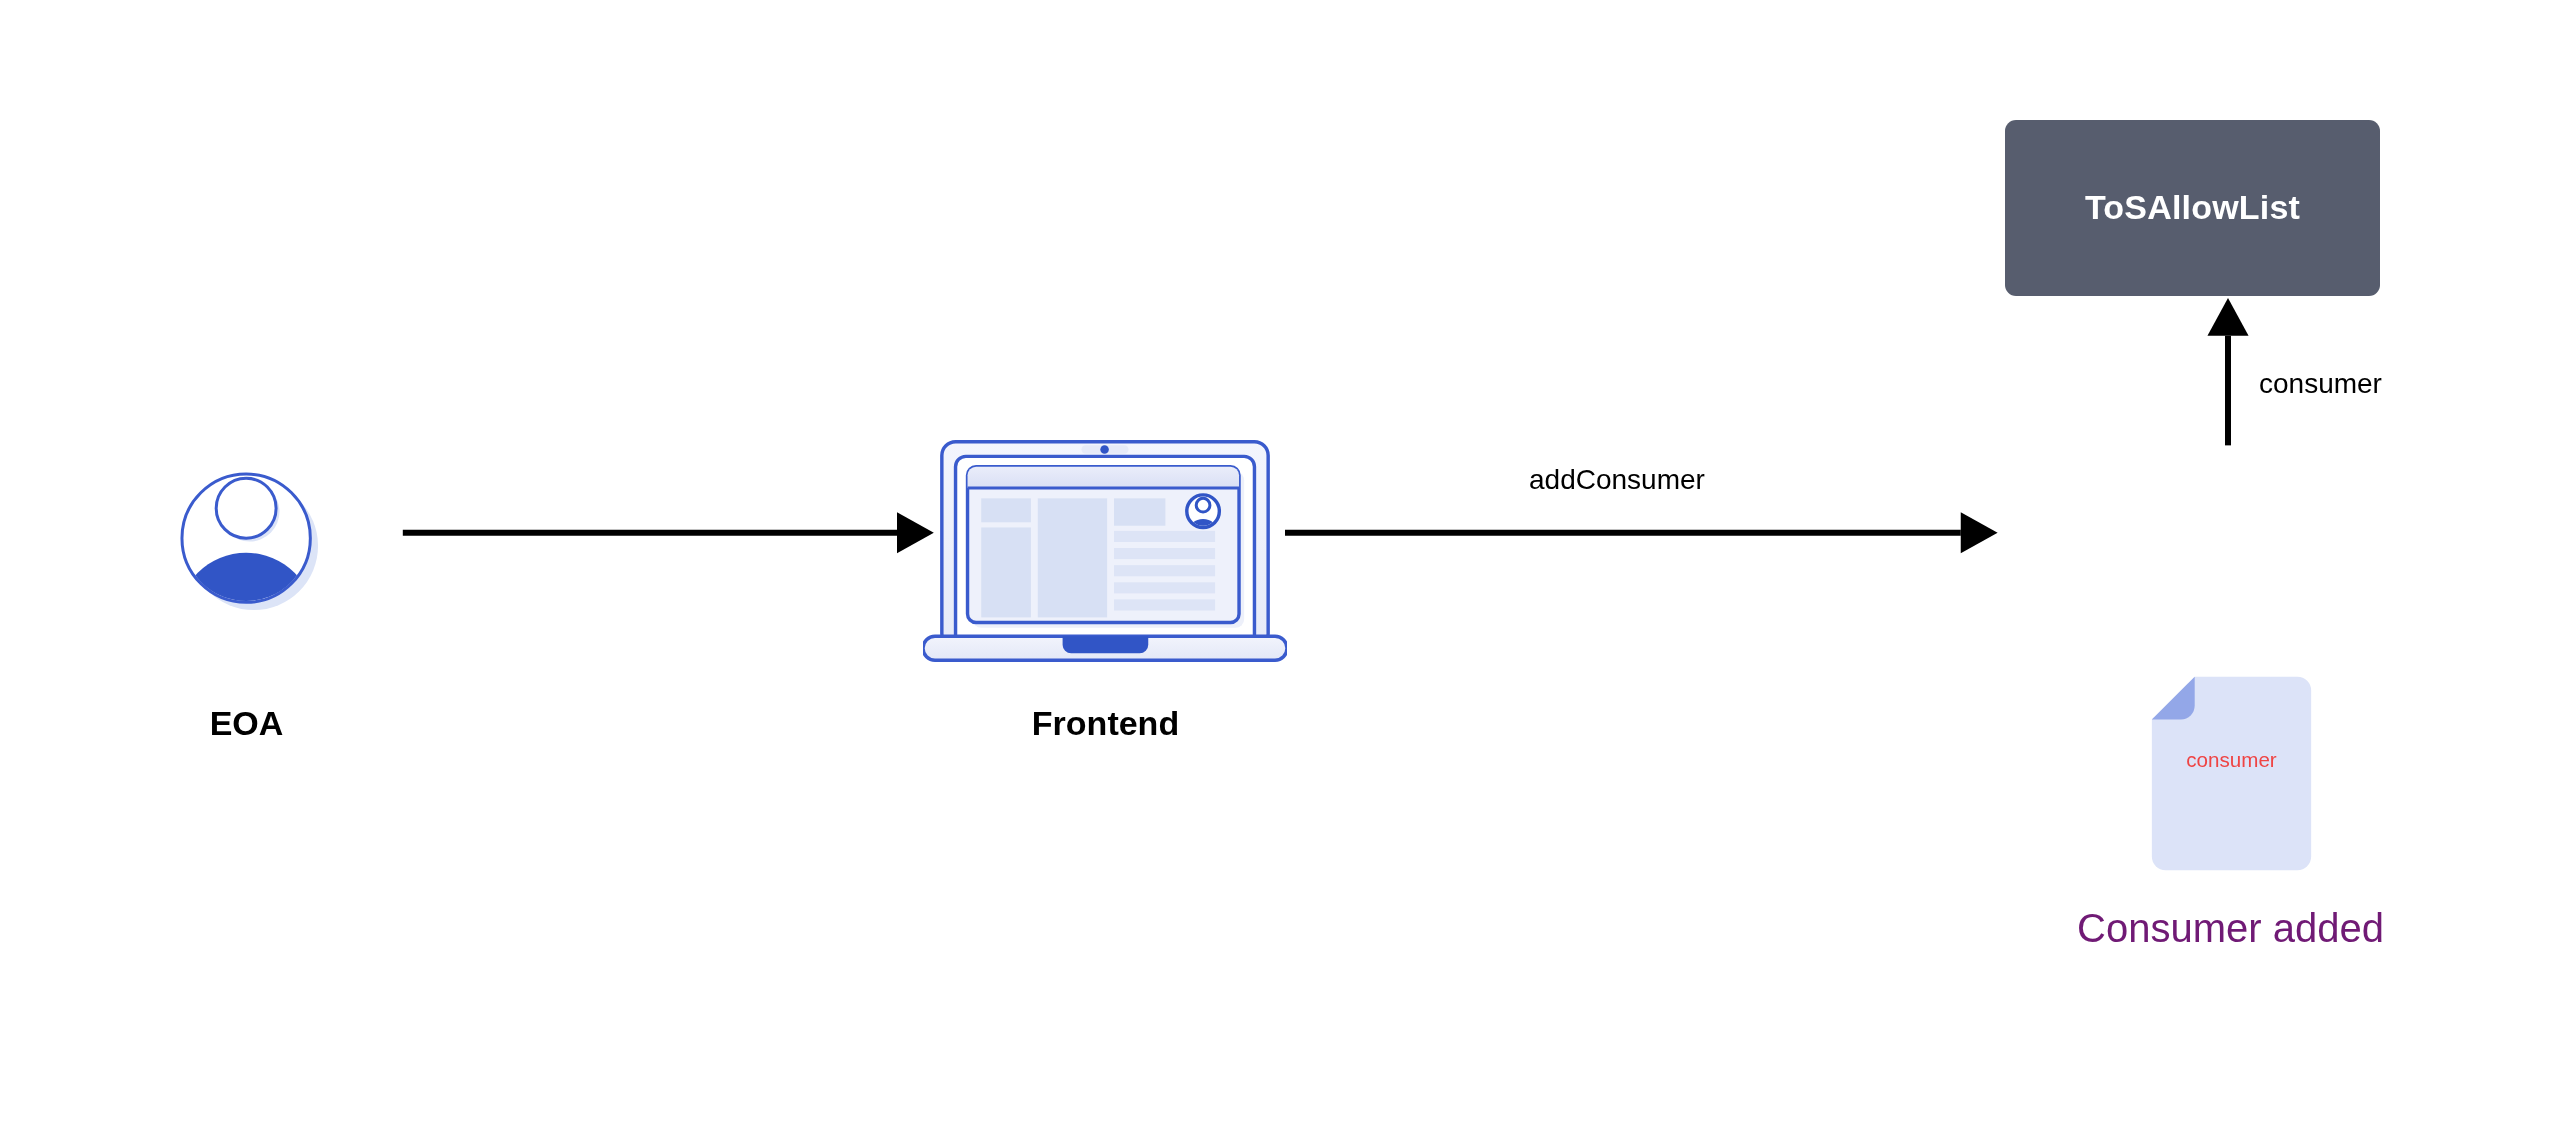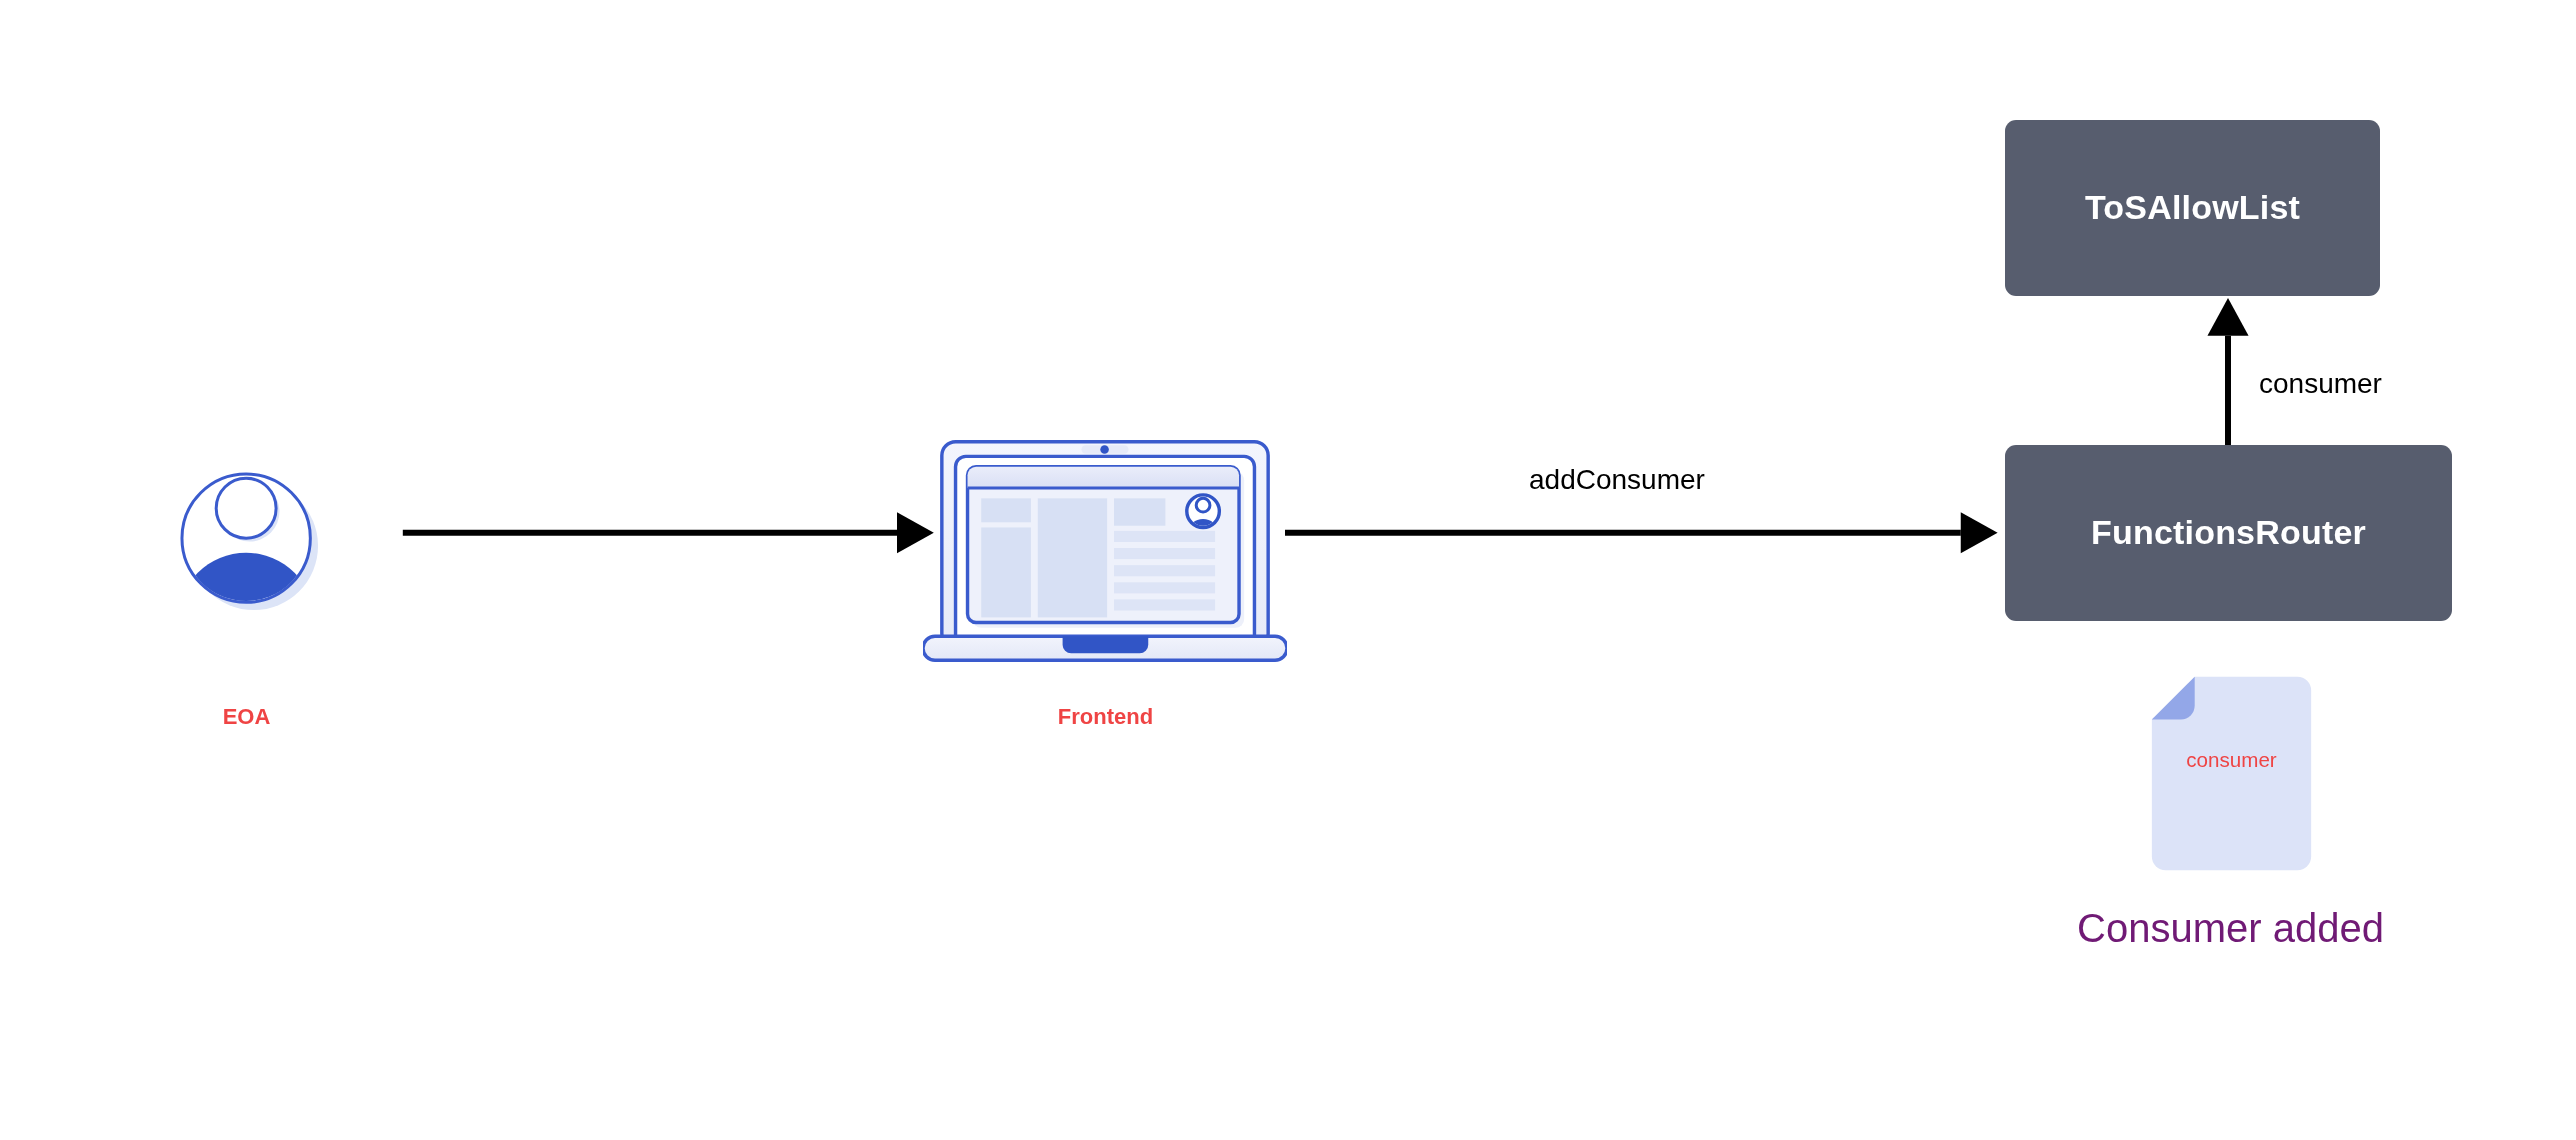--- a/index.html
+++ b/index.html
@@ -39,22 +39,22 @@
     font-weight: bold;
     letter-spacing: 0.2px;
     font-family: "Liberation Sans", sans-serif;
     text-align: center;
     line-height: 1.1;
   }
 
   
   .entity-caption {
     position: absolute;
-    color: #ef4444;
-    font-size: 22px;
+    color: #000000;
+    font-size: 34px;
     font-weight: bold;
     text-align: center;
     font-family: "Liberation Sans", sans-serif;
     white-space: nowrap;
   }
   .plain-caption {
     position: absolute;
     color: #701a75;
     font-size: 40px;
     font-weight: normal;
@@ -195,23 +195,20 @@
 
       <path d="M163 237 h100 v10 a10 10 0 0 1 -10 10 h-80 a10 10 0 0 1 -10 -10 z" fill="#3155C6"></path>
     </svg>
   </div>
   <div class="entity-caption" style="left:977px; top:704px; width:257px;">Frontend</div>
 
   <div class="contract-box" style="left:2005px; top:120px; width:375px; height:176px;">
     <span class="contract-label">ToSAllowList</span>
   </div>
 
-  <div class="contract-box" style="left:2005px; top:445px; width:447px; height:176px;">
-    <span class="contract-label">FunctionsRouter</span>
-  </div>
 
   <div class="edge-label" style="left:1529px; top:464px;">addConsumer</div>
   <div class="edge-label" style="left:2259px; top:368px;">consumer</div>
 
   <div class="node" style="left:2150px; top:675px; width:163px; height:197px;">
     <svg width="163" height="197" viewBox="0 0 190 230" xmlns="http://www.w3.org/2000/svg">
 
       <path d="M52 2 H172 a16 16 0 0 1 16 16 V212 a16 16 0 0 1 -16 16 H18
                a16 16 0 0 1 -16 -16 V52 Z" fill="#DCE3F8"></path>
 

